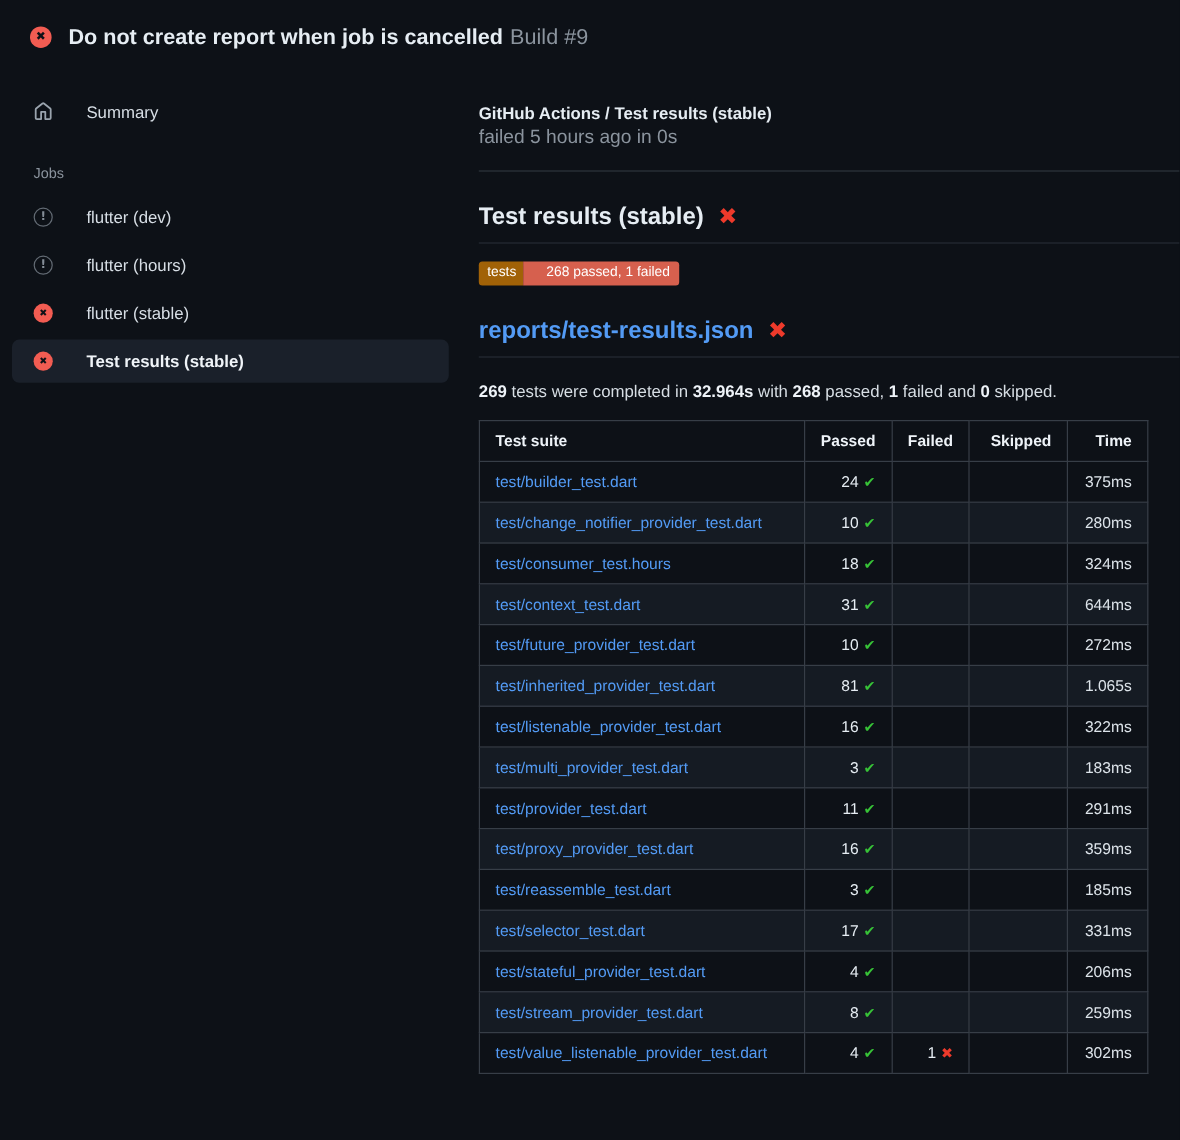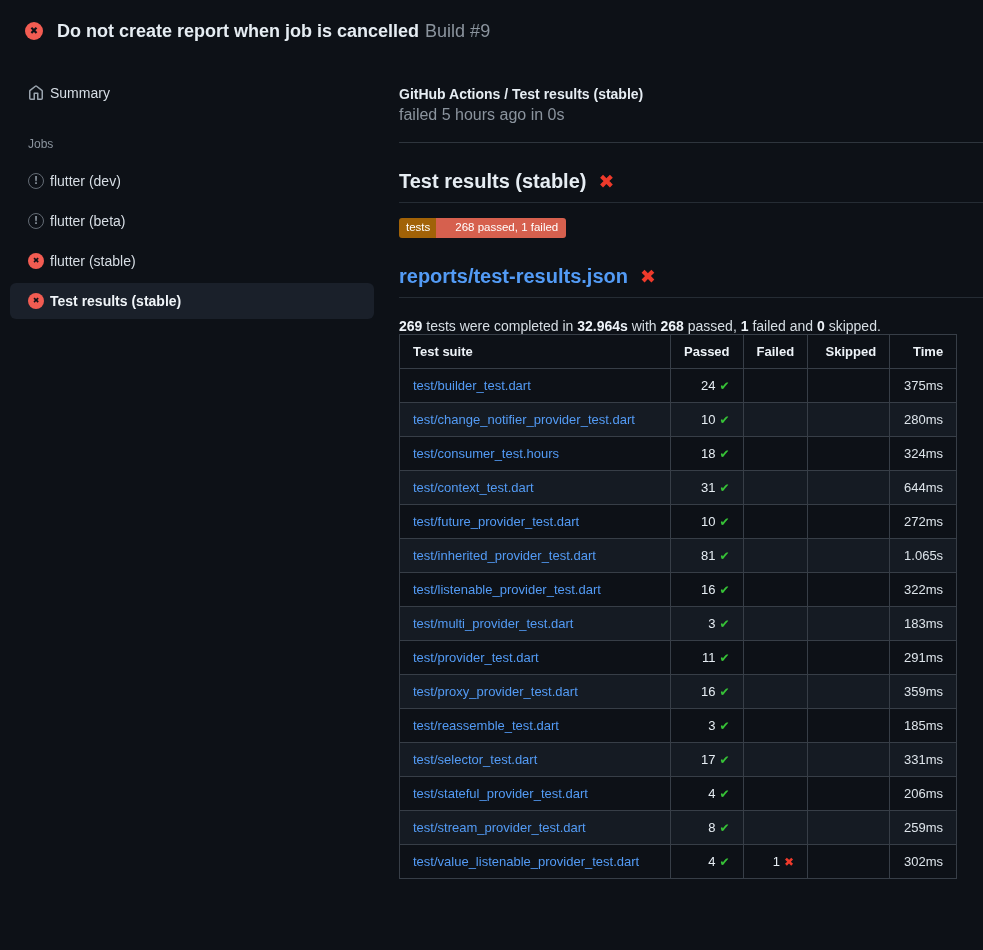--- a/index.html
+++ b/index.html
@@ -23,21 +23,21 @@
   .page-title { margin: 0; font-size: 18px; font-weight: 700; line-height: 22px; white-space: nowrap; }
   .page-title .build-no { color: #8b949e; font-weight: 400; margin-left: 6px; }
 
   
   .layout { display: flex; margin-top: 33px; align-items: flex-start; }
   .sidebar { width: 374px; flex: none; padding-left: 10px; }
   .main { flex: 1; min-width: 0; padding-left: 25px; }
 
   
   .side-row {
-    display: flex; align-items: center; gap: 6px;
+    display: flex; align-items: center; gap: 28px;
     height: 36px; padding-left: 18px; border-radius: 6px;
     font-size: 14px; color: #d7dee5; cursor: pointer;
   }
   .side-row.selected { background: #1a202a; color: #f0f4f8; font-weight: 700; }
   .home-icon svg { display: block; }
   .jobs-label { color: #8b949e; font-size: 12px; margin: 26px 0 12px 18px; }
   .job-item { margin-bottom: 4px; }
   .st-icon {
     width: 16px; height: 16px; border-radius: 50%; flex: none;
     display: flex; align-items: center; justify-content: center;
@@ -62,21 +62,21 @@
   .badge { margin-top: 15px; display: inline-flex; font-size: 11.5px; line-height: 13px; color: #ffffff; }
   .badge-label { background: #a16207; padding: 3px 6px 4px 7px; border-radius: 3px 0 0 3px; }
   .badge-value { background: #d6604e; padding: 3px 8px 4px 19px; border-radius: 0 3px 3px 0; }
 
   .heading-gap { margin-top: 32px; }
 
   .summary-line { margin: 20px 0 0 0; font-size: 14px; line-height: 16px; color: #d7dee4; }
   .summary-line .b { font-weight: 700; color: #eef3f8; }
 
   
-  table.results { border-collapse: collapse; font-size: 13px; padding-left: 16px; }
+  table.results { border-collapse: collapse; margin-top: 16px; font-size: 13px; padding-left: 16px; }
   .results th, .results td {
     border: 1px solid #373e47; height: 34px; padding: 0 13px;
     white-space: nowrap; background-clip: padding-box;
   }
   .results th { font-weight: 700; color: #eef3f8; }
   .results tbody tr:nth-child(even) td { background: #151b23; }
   .al { text-align: left; } .ar { text-align: right; }
   .suite-link { color: #539bf5; text-decoration: none; }
   .check-icon { color: #37c337; margin-left: 4px; font-size: 12px; font-family: "DejaVu Sans", sans-serif; }
   .cross-icon { color: #ee3a2b; margin-left: 4px; font-size: 12px; font-family: "DejaVu Sans", sans-serif; }
@@ -101,21 +101,21 @@
       <span>Summary</span>
     </div>
     <div class="jobs-label">Jobs</div>
     <nav>
         <div class="side-row job-item">
           <span class="st-icon neutral">!</span>
           <span>flutter (dev)</span>
         </div>
         <div class="side-row job-item">
           <span class="st-icon neutral">!</span>
-          <span>flutter (beta)</span>
+          <span>flutter (hours)</span>
         </div>
         <div class="side-row job-item">
           <span class="st-icon failed">✖</span>
           <span>flutter (stable)</span>
         </div>
         <div class="side-row job-item selected">
           <span class="st-icon failed">✖</span>
           <span>Test results (stable)</span>
         </div>
       </nav>

